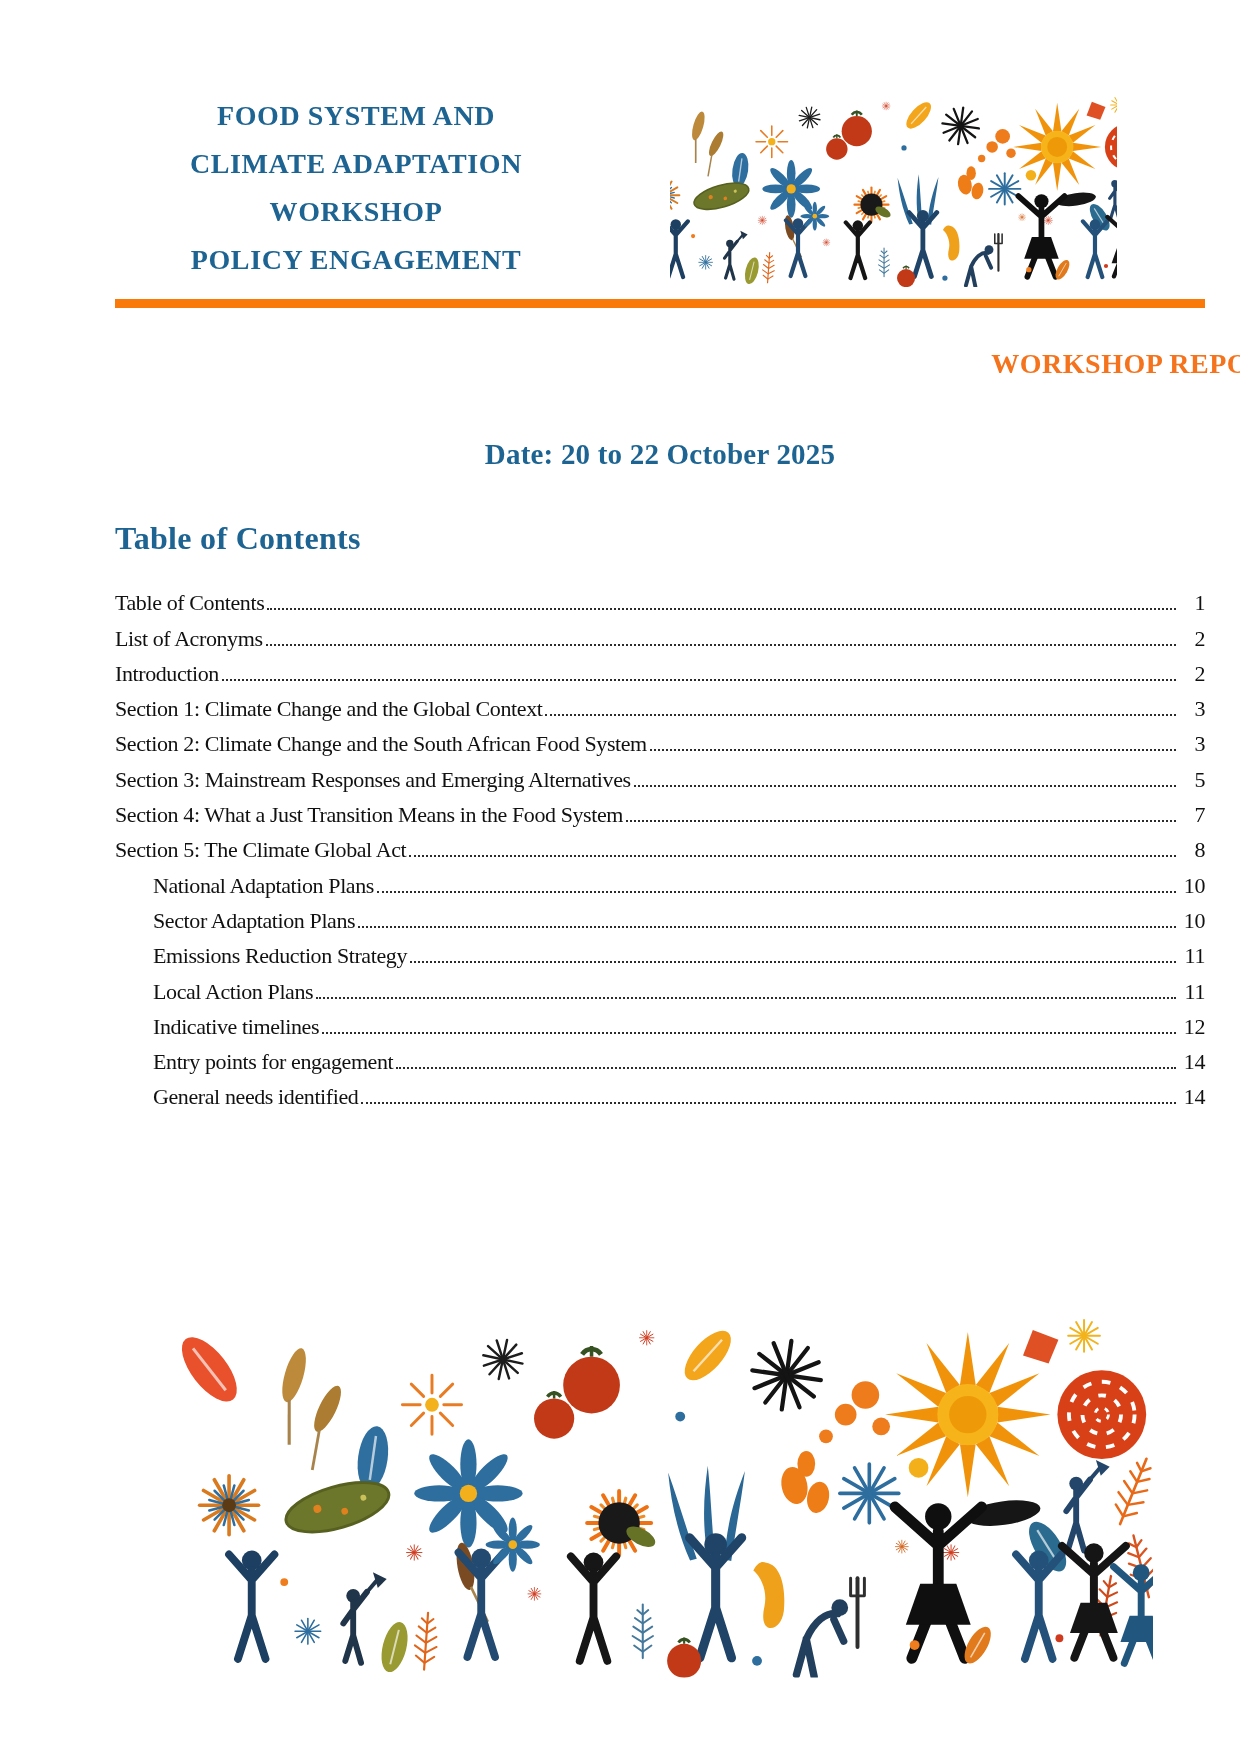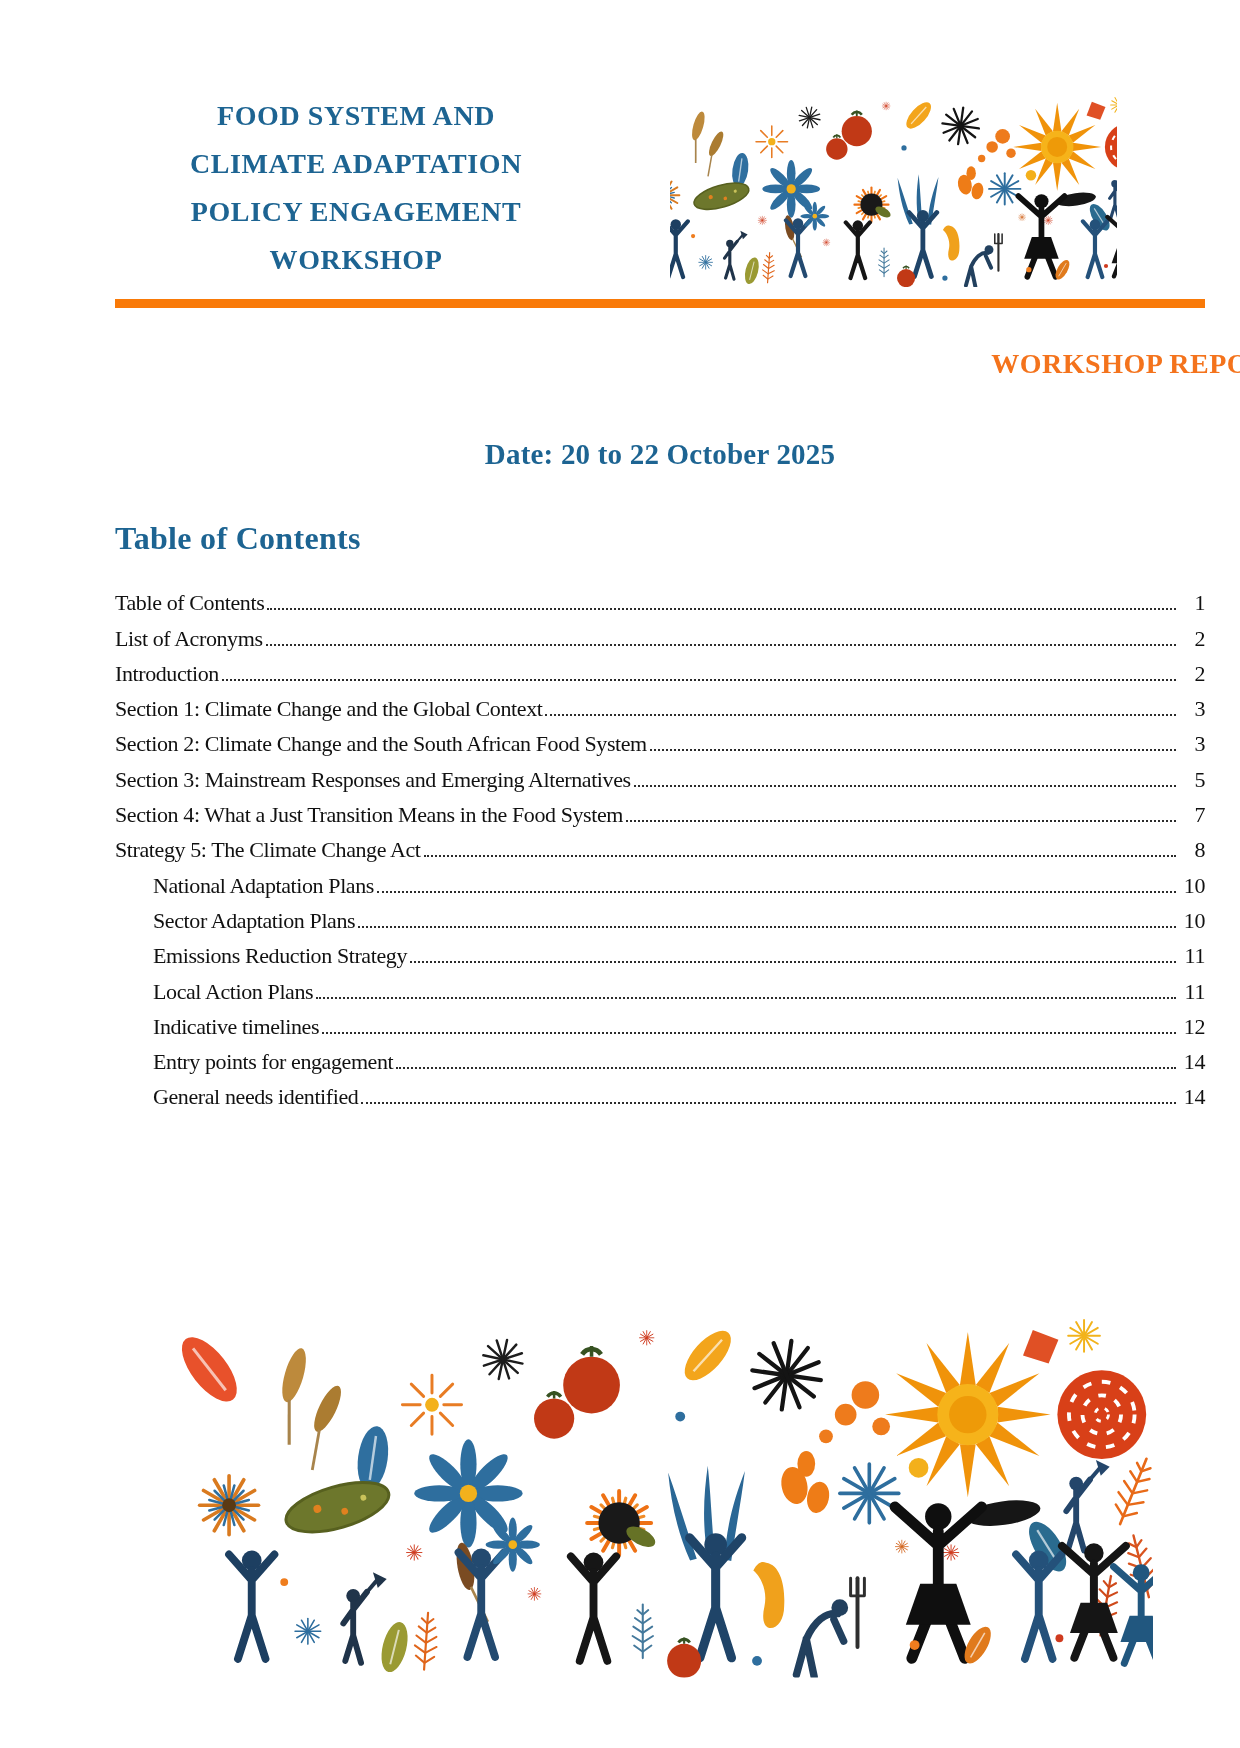--- a/index.html
+++ b/index.html
@@ -231,22 +231,22 @@
     </symbol>
   </defs>
 </svg>
 </div>
 
 <div class="page">
 
   <div class="title-block">
     <div>FOOD SYSTEM AND</div>
     <div>CLIMATE ADAPTATION</div>
+    <div>WORKSHOP</div>
     <div>POLICY ENGAGEMENT</div>
-    <div>WORKSHOP</div>
   </div>
 
   <div class="art-top">
     <svg viewBox="0 0 1000 385" preserveAspectRatio="xMidYMid slice">
         <use href="#folkart"></use>
       </svg>
   </div>
 
   <div class="rule"></div>
 
@@ -286,21 +286,21 @@
         <span class="toc-label">Section 3: Mainstream Responses and Emerging Alternatives</span>
         <span class="toc-leader"></span>
         <span class="toc-page">5</span>
       </div>
       <div class="toc-row">
         <span class="toc-label">Section 4: What a Just Transition Means in the Food System</span>
         <span class="toc-leader"></span>
         <span class="toc-page">7</span>
       </div>
       <div class="toc-row">
-        <span class="toc-label">Strategy 5: The Climate Change Act</span>
+        <span class="toc-label">Section 5: The Climate Global Act</span>
         <span class="toc-leader"></span>
         <span class="toc-page">8</span>
       </div>
       <div class="toc-row indent">
         <span class="toc-label">National Adaptation Plans</span>
         <span class="toc-leader"></span>
         <span class="toc-page">10</span>
       </div>
       <div class="toc-row indent">
         <span class="toc-label">Sector Adaptation Plans</span>

